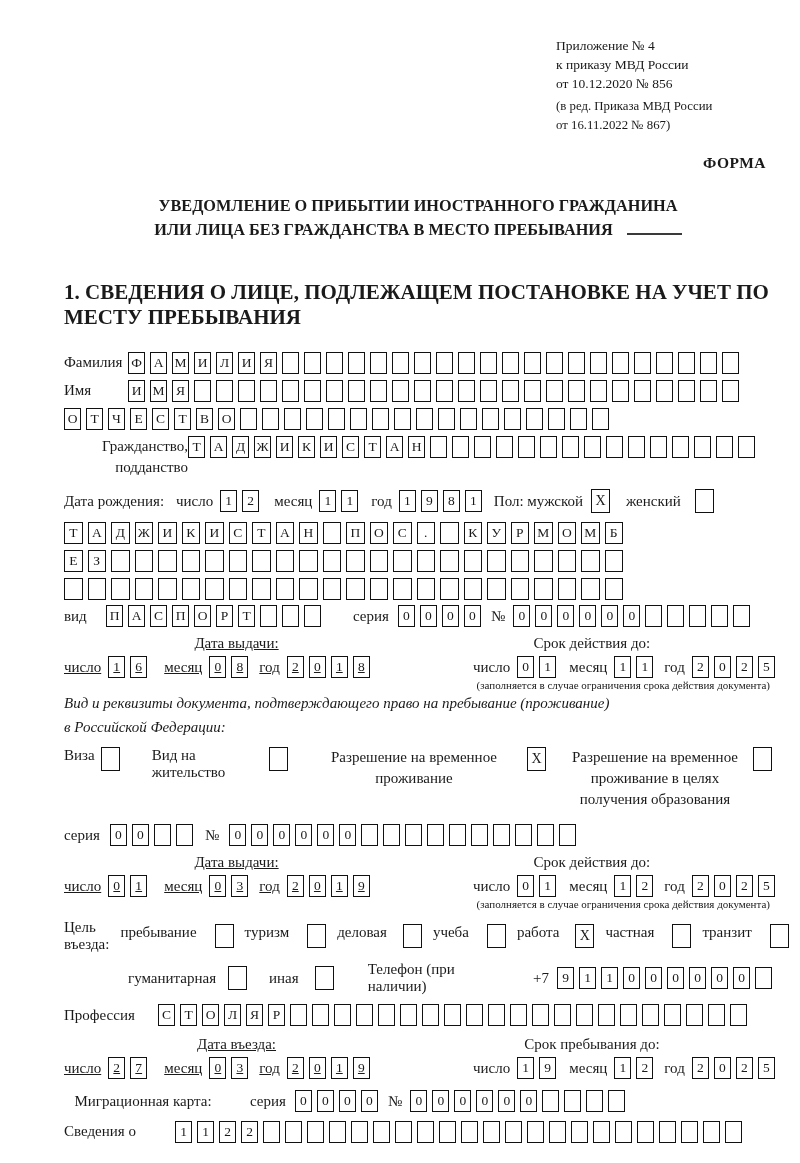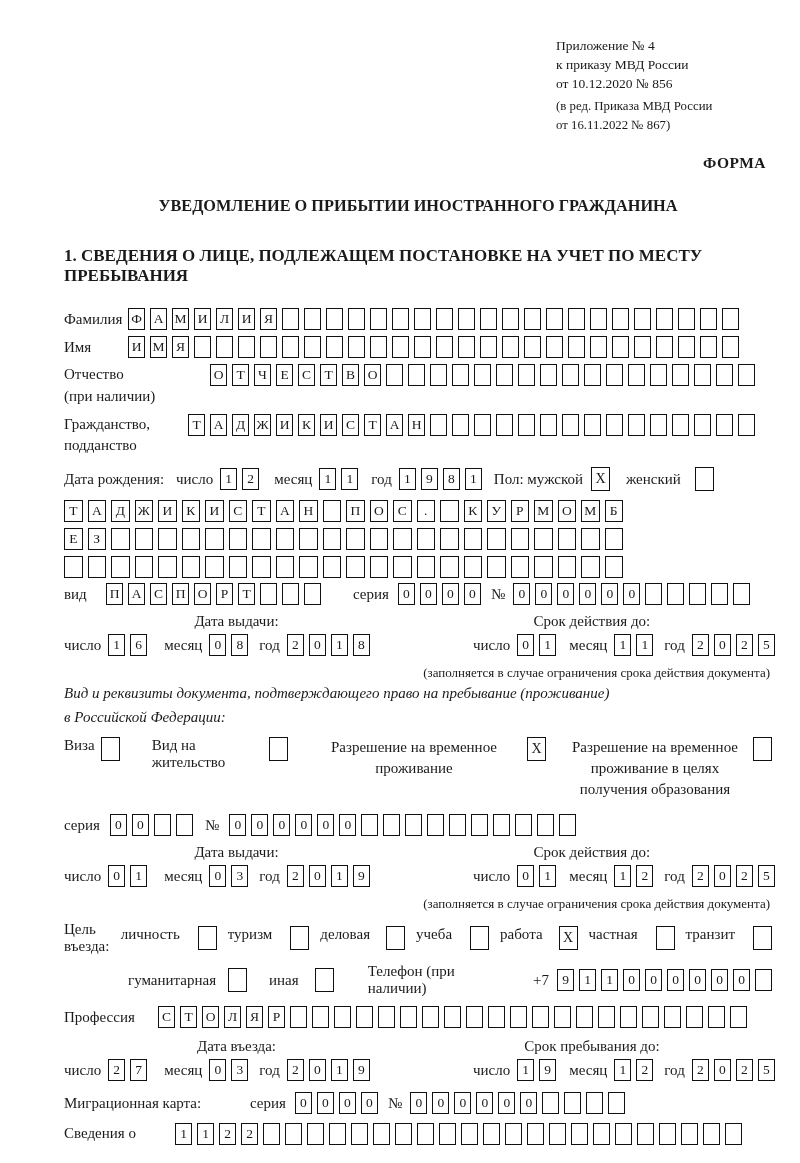--- a/index.html
+++ b/index.html
@@ -11,46 +11,46 @@
   }
   .page { padding: 36px 28px 0 64px; }
 
   
   .hdr-block { margin-left: 492px; font-size: 13.5px; line-height: 1.42; }
   .hdr-edition { margin-top: 4px; font-size: 12.8px; line-height: 1.42; }
   .forma { margin-top: 20px; margin-right: 6px; text-align: right; font-weight: bold; font-size: 15.5px; letter-spacing: .5px; }
 
   .title { margin-top: 22px; text-align: center; font-weight: bold; font-size: 16.3px; line-height: 1.5; }
   .blank-line { display: inline-block; width: 55px; height: 14px; border-bottom: 2.2px solid #3a3a3a; margin-left: 14px; }
-  .sec-head { margin-top: 28px; font-weight: bold; font-size: 17px; }
+  .sec-head { margin-top: 37px; font-weight: bold; font-size: 21px; }
 
   
   .cells { display: flex; gap: 5px; flex: none; }
   .cell {
     width: 17px; height: 22px; flex: none;
     border: 1.6px solid #111; display: flex; align-items: center; justify-content: center;
     font-size: 13.5px; line-height: 1; background: #fff;
   }
   .wide .cell { width: 18.5px; }
   .cb .cell { width: 19px; height: 24px; font-size: 14px; }
 
   .frow { display: flex; align-items: center; margin-top: 6px; }
   .frow-top { align-items: flex-start; }
   .lbl { flex: none; }
-  .w64 { width: 64px; } .w124 { width: 124px; } .w146 { width: 146px; } .w94 { width: 94px; } .w111 { width: 111px; }
+  .w64 { width: 64px; } .w124 { width: 124px; text-align: right; } .w146 { width: 146px; } .w94 { width: 94px; } .w111 { width: 111px; }
   .stack { line-height: 1.45; }
   .rows-stack { display: flex; flex-direction: column; gap: 6px; }
 
   .dgroup { display: flex; align-items: center; gap: 7px; }
   .dpair { display: flex; margin-top: 8px; }
-  .dp-left { width: 345px; flex: none; }
+  .dp-left { width: 345px; flex: none; text-decoration: underline; }
   .dp-right { flex: 1; }
   .dp-head { text-align: center; margin-bottom: 4px; }
   .dp-row { display: flex; align-items: center; gap: 7px; }
-  .note-right { text-align: right; font-size: 13px; margin-top: 9px; padding-right: 2px; }
+  .note-right { text-align: right; font-size: 11px; margin-top: 1px; padding-right: 2px; }
 
   .center-bold { text-align: center; font-weight: bold; margin-top: 8px; font-size: 15px; }
 
   .opt-row { display: flex; align-items: flex-start; margin-top: 8px; column-gap: 14px; }
   .opt { display: flex; align-items: flex-start; column-gap: 9px; }
   .opt-text-c { text-align: center; line-height: 1.4; }
   .w200 { width: 208px; } .w180 { width: 178px; }
 </style>
 </head>
 <body>
@@ -63,20 +63,23 @@
     <div>от 10.12.2020 № 856</div>
     <div class="hdr-edition">
       <div>(в ред. Приказа МВД России</div>
       <div>от 16.11.2022 № 867)</div>
     </div>
   </div>
   <div class="forma">ФОРМА</div>
 
   <div class="title">
     <div>УВЕДОМЛЕНИЕ О ПРИБЫТИИ ИНОСТРАННОГО ГРАЖДАНИНА</div>
+    <div>
+      <span>ИЛИ ЛИЦА БЕЗ ГРАЖДАНСТВА В МЕСТО ПРЕБЫВАНИЯ</span><span class="blank-line"></span>
+    </div>
   </div>
 
   <div class="sec-head">1. СВЕДЕНИЯ О ЛИЦЕ, ПОДЛЕЖАЩЕМ ПОСТАНОВКЕ НА УЧЕТ ПО МЕСТУ ПРЕБЫВАНИЯ</div>
 
   <div class="frow" style="margin-top:22px;">
     <span class="lbl w64">Фамилия</span>
     <span class="cells">
         <span class="cell">Ф</span>
         <span class="cell">А</span>
         <span class="cell">М</span>
@@ -136,24 +139,20 @@
         <span class="cell"></span>
         <span class="cell"></span>
         <span class="cell"></span>
         <span class="cell"></span>
         <span class="cell"></span>
         <span class="cell"></span>
       </span>
   </div>
 
   <div class="frow frow-top">
-    <span class="lbl w146 stack">
-      <div>Отчество</div>
-      <div>(при наличии)</div>
-    </span>
     <span class="cells">
         <span class="cell">О</span>
         <span class="cell">Т</span>
         <span class="cell">Ч</span>
         <span class="cell">Е</span>
         <span class="cell">С</span>
         <span class="cell">Т</span>
         <span class="cell">В</span>
         <span class="cell">О</span>
         <span class="cell"></span>
@@ -516,21 +515,21 @@
             <span class="cell">5</span>
           </span>
       </div>
     </div>
   </div>
   <div class="note-right">(заполняется в случае ограничения срока действия документа)</div>
 
   <div class="frow" style="margin-top:9px; column-gap:11px;">
     <span>Цель въезда:</span>
     <span class="opt">
-        <span>личность</span>
+        <span>пребывание</span>
         <span class="cells cb" style="margin-left:9px;">
           <span class="cell"></span>
         </span>
       </span>
     <span class="opt">
         <span>туризм</span>
         <span class="cells cb" style="margin-left:9px;">
           <span class="cell"></span>
         </span>
       </span>
@@ -664,21 +663,21 @@
         <span class="cells">
             <span class="cell">2</span>
             <span class="cell">0</span>
             <span class="cell">2</span>
             <span class="cell">5</span>
           </span>
       </div>
     </div>
   </div>
 
-  <div class="frow" style="margin-top:11px;">
+  <div class="frow" style="margin-top:11px;text-align:center;">
     <span class="lbl" style="width:158px;">Миграционная карта:</span>
     <span style="margin-left:28px;">серия</span>
     <span class="cells" style="margin-left:9px;">
         <span class="cell">0</span>
         <span class="cell">0</span>
         <span class="cell">0</span>
         <span class="cell">0</span>
       </span>
     <span style="margin-left:10px;">№</span>
     <span class="cells" style="margin-left:8px;">

